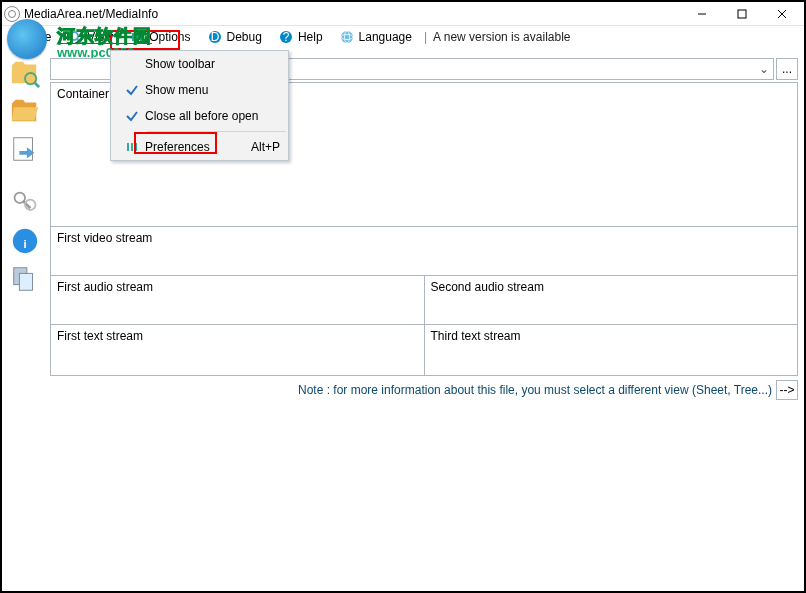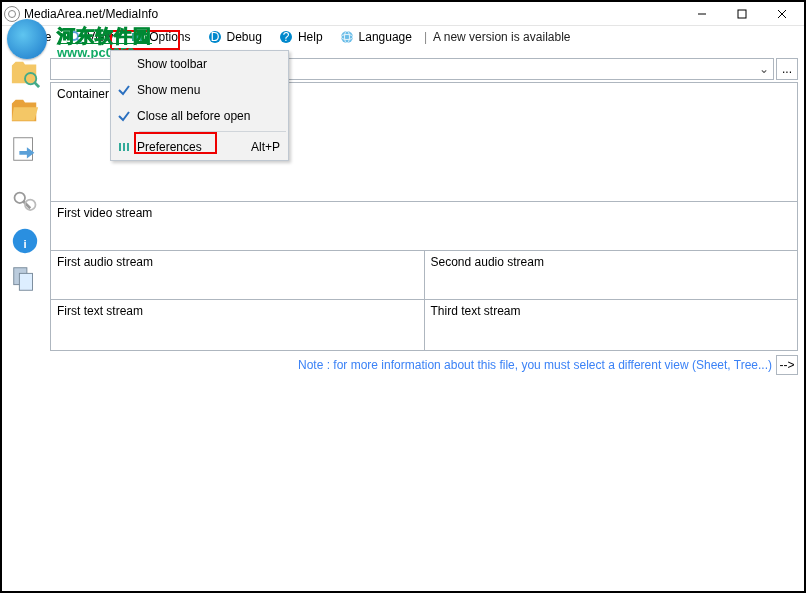--- a/index.html
+++ b/index.html
@@ -36,34 +36,34 @@
 .pathbar { position: absolute; left: 48px; top: 56px; right: 6px; height: 22px; display: flex; gap: 2px; }
 .pathbar .combo { flex: 1; border: 1px solid #aeb6bf; background: #fff; display: flex; align-items: center; justify-content: flex-end; padding: 0 4px; }
 .pathbar .combo .dd { color: #555; }
 .pathbar .dots { width: 22px; border: 1px solid #aeb6bf; display: flex; align-items: center; justify-content: center; }
 
 
 .main { position: absolute; left: 48px; top: 80px; right: 6px; }
 .panel-row { display: flex; }
 .panel { border: 1px solid #aeb6bf; border-top: 1px solid #aeb6bf; padding: 4px 6px; min-height: 50px; flex: 1; color: #000; }
 .panel + .panel { border-left: none; }
-.row-container .panel { height: 120px; }
+.row-container .panel { height: 145px; }
 .row-v .panel { height: 48px; }
 .row-a .panel { height: 44px; }
 .row-t .panel { height: 52px; }
 .row-v { margin-top: -1px; }
 .row-a { margin-top: -1px; }
 .row-t { margin-top: -1px; }
 
 .note-row { display: flex; align-items: center; justify-content: flex-end; margin-top: 4px; gap: 4px; }
-.note-row .note { color: #3b82f6; }
+.note-row .note { color: #0c4a6e; }
 .note-row .arrow { width: 22px; height: 20px; border: 1px solid #aeb6bf; display: flex; align-items: center; justify-content: center; }
 
 
-.dropdown { position: absolute; left: 108px; top: 48px; width: 179px; background: #f2f2f2; border: 1px solid #bfc7d0; box-shadow: 2px 2px 3px rgba(0,0,0,.2); }
+.dropdown { position: absolute; left: 108px; top: 48px; width: 179px; background: #f2f2f2; border: 1px solid #bfc7d0; box-shadow: 2px 2px 3px rgba(0,0,0,.2); padding-left: 8px; }
 .dropdown .ddrow { display: flex; align-items: center; height: 26px; padding: 0 8px 0 0; }
 .dropdown .ddicon { width: 26px; display: flex; align-items: center; justify-content: center; }
 .dropdown .ddlabel { flex: 1; color: #000; }
 .dropdown .ddshort { color: #000; }
 .dropdown .ddsep { height: 1px; background: #d0d5da; margin: 2px 2px 2px 28px; }
 
 
 .c-file { fill: #e8a23a; }
 .c-bug { fill: #08c; }
 .c-help { fill: #08c; }

